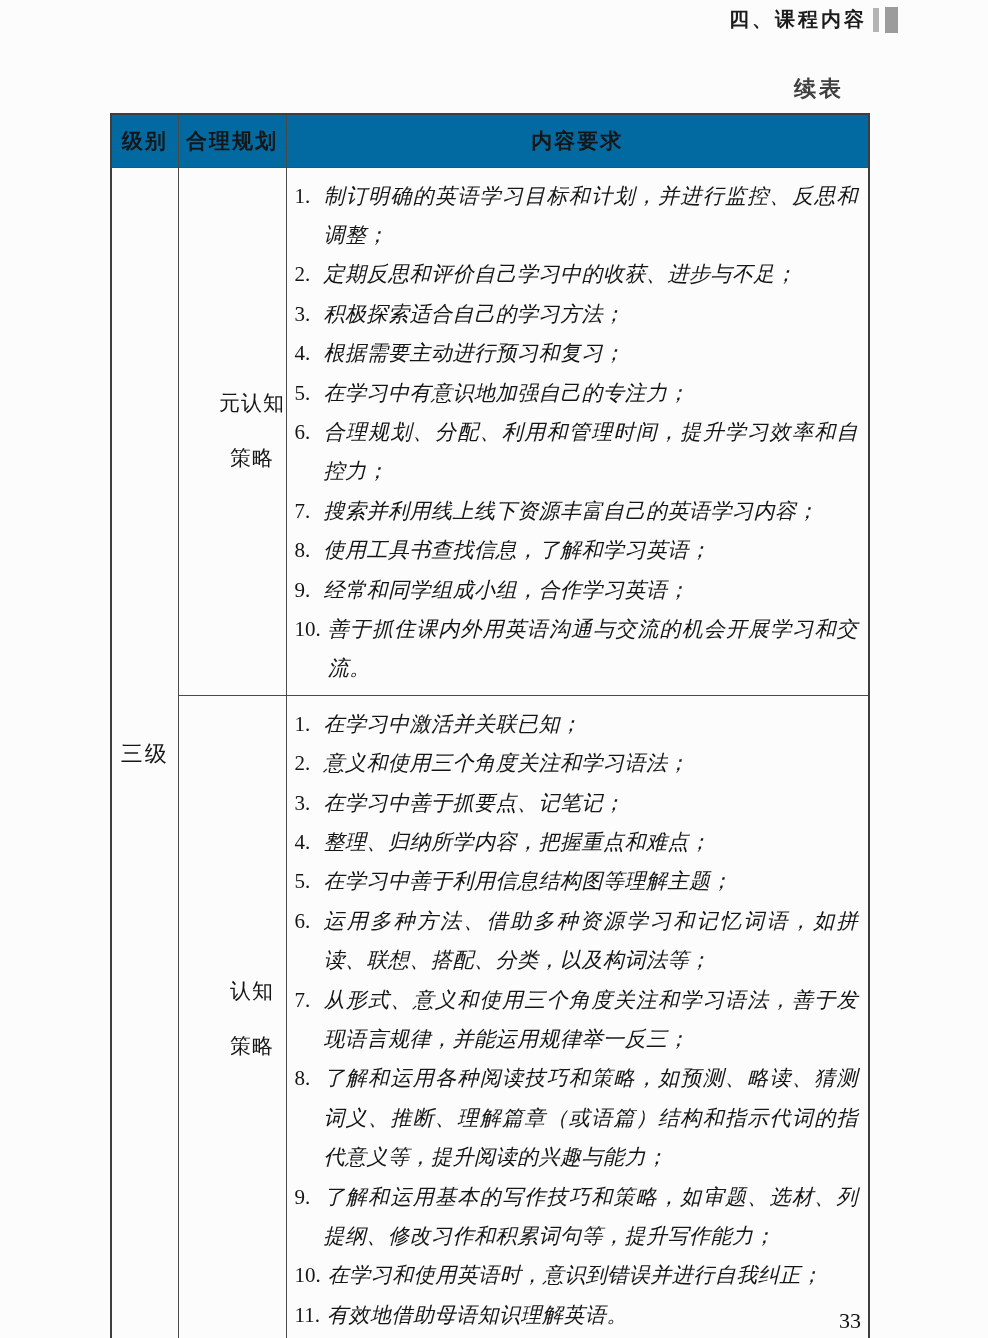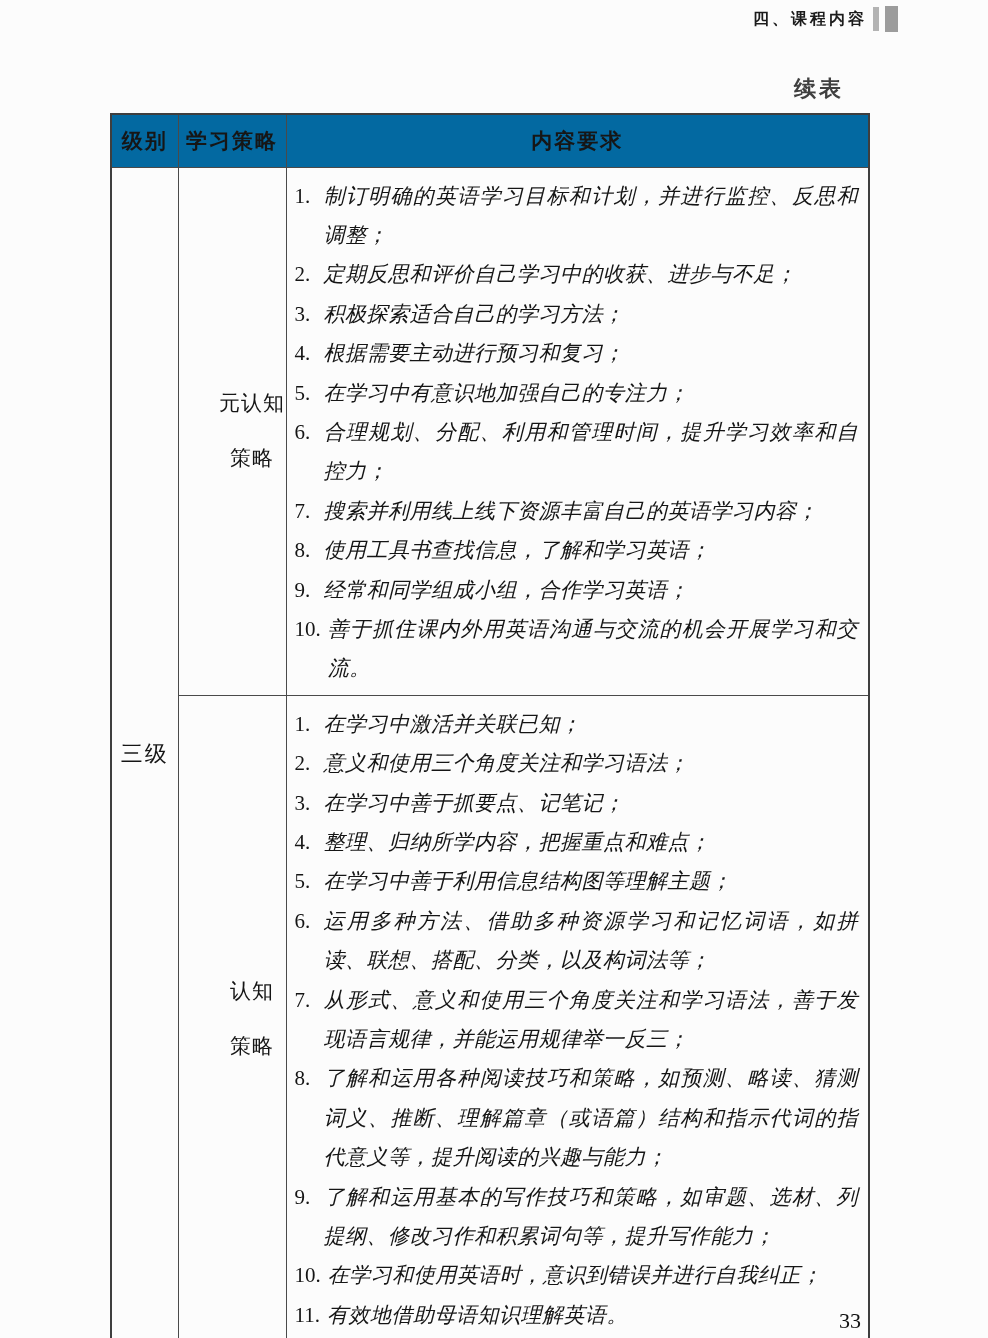--- a/index.html
+++ b/index.html
@@ -18,21 +18,21 @@
   .page-header {
     position: absolute;
     top: 6px;
     right: 90px;
     display: flex;
     align-items: center;
     gap: 6px;
   }
   .page-header .title {
     font-weight: bold;
-    font-size: 16px;
+    font-size: 20px;
     letter-spacing: 3px;
     color: #1c1c1c;
     white-space: nowrap;
   }
   .bar-light {
     width: 6px; height: 24px;
     background: #b3b3b3;
   }
   .bar-dark {
     width: 13px; height: 26px;
@@ -137,21 +137,21 @@
 
 <table class="content-table">
   <colgroup>
     <col style="width:67px">
     <col style="width:108px">
     <col style="width:583px">
   </colgroup>
   <thead>
     <tr>
       <th class="col-head">级别</th>
-      <th class="col-head">学习策略</th>
+      <th class="col-head">合理规划</th>
       <th class="col-head">内容要求</th>
     </tr>
   </thead>
   <tbody>
     <tr>
       <td class="level-cell" rowspan="2">三级</td>
       <td class="strategy-cell">
         <div class="strategy-line">元认知</div>
         <div class="strategy-line">策略</div>
       </td>

